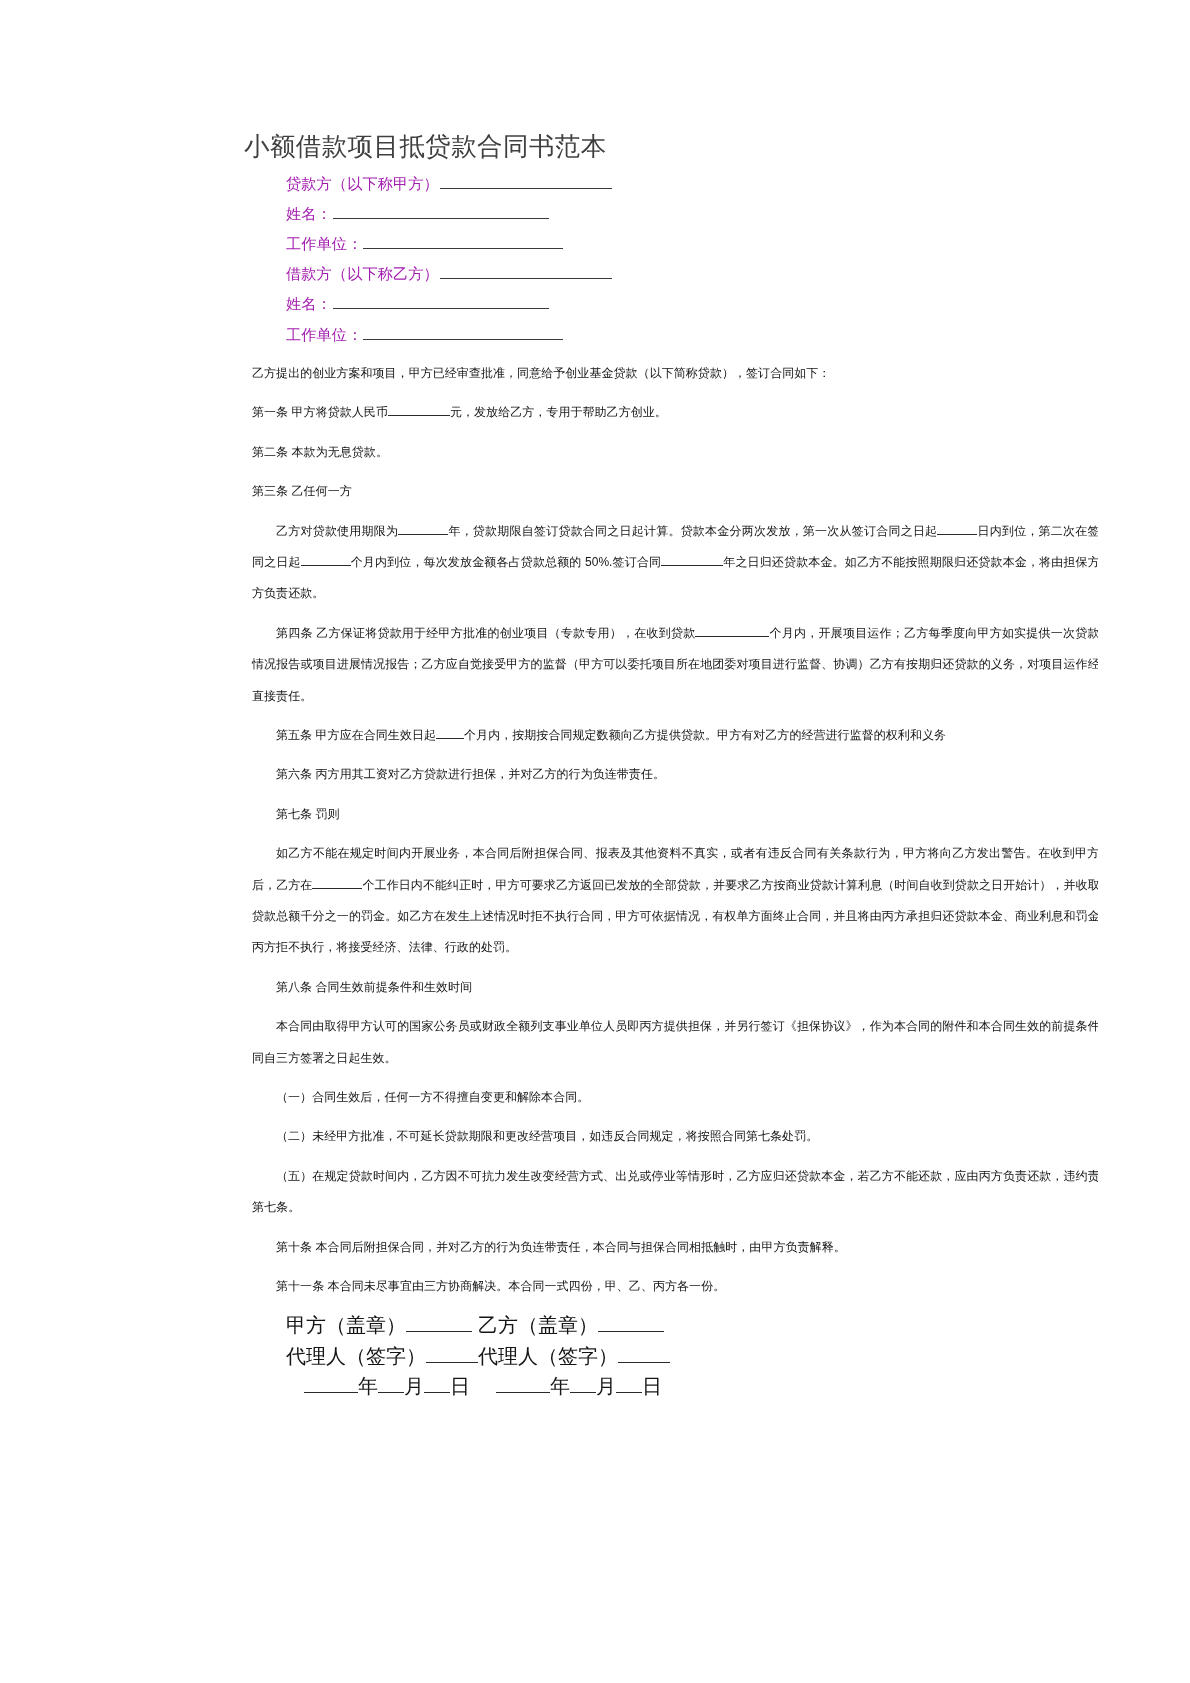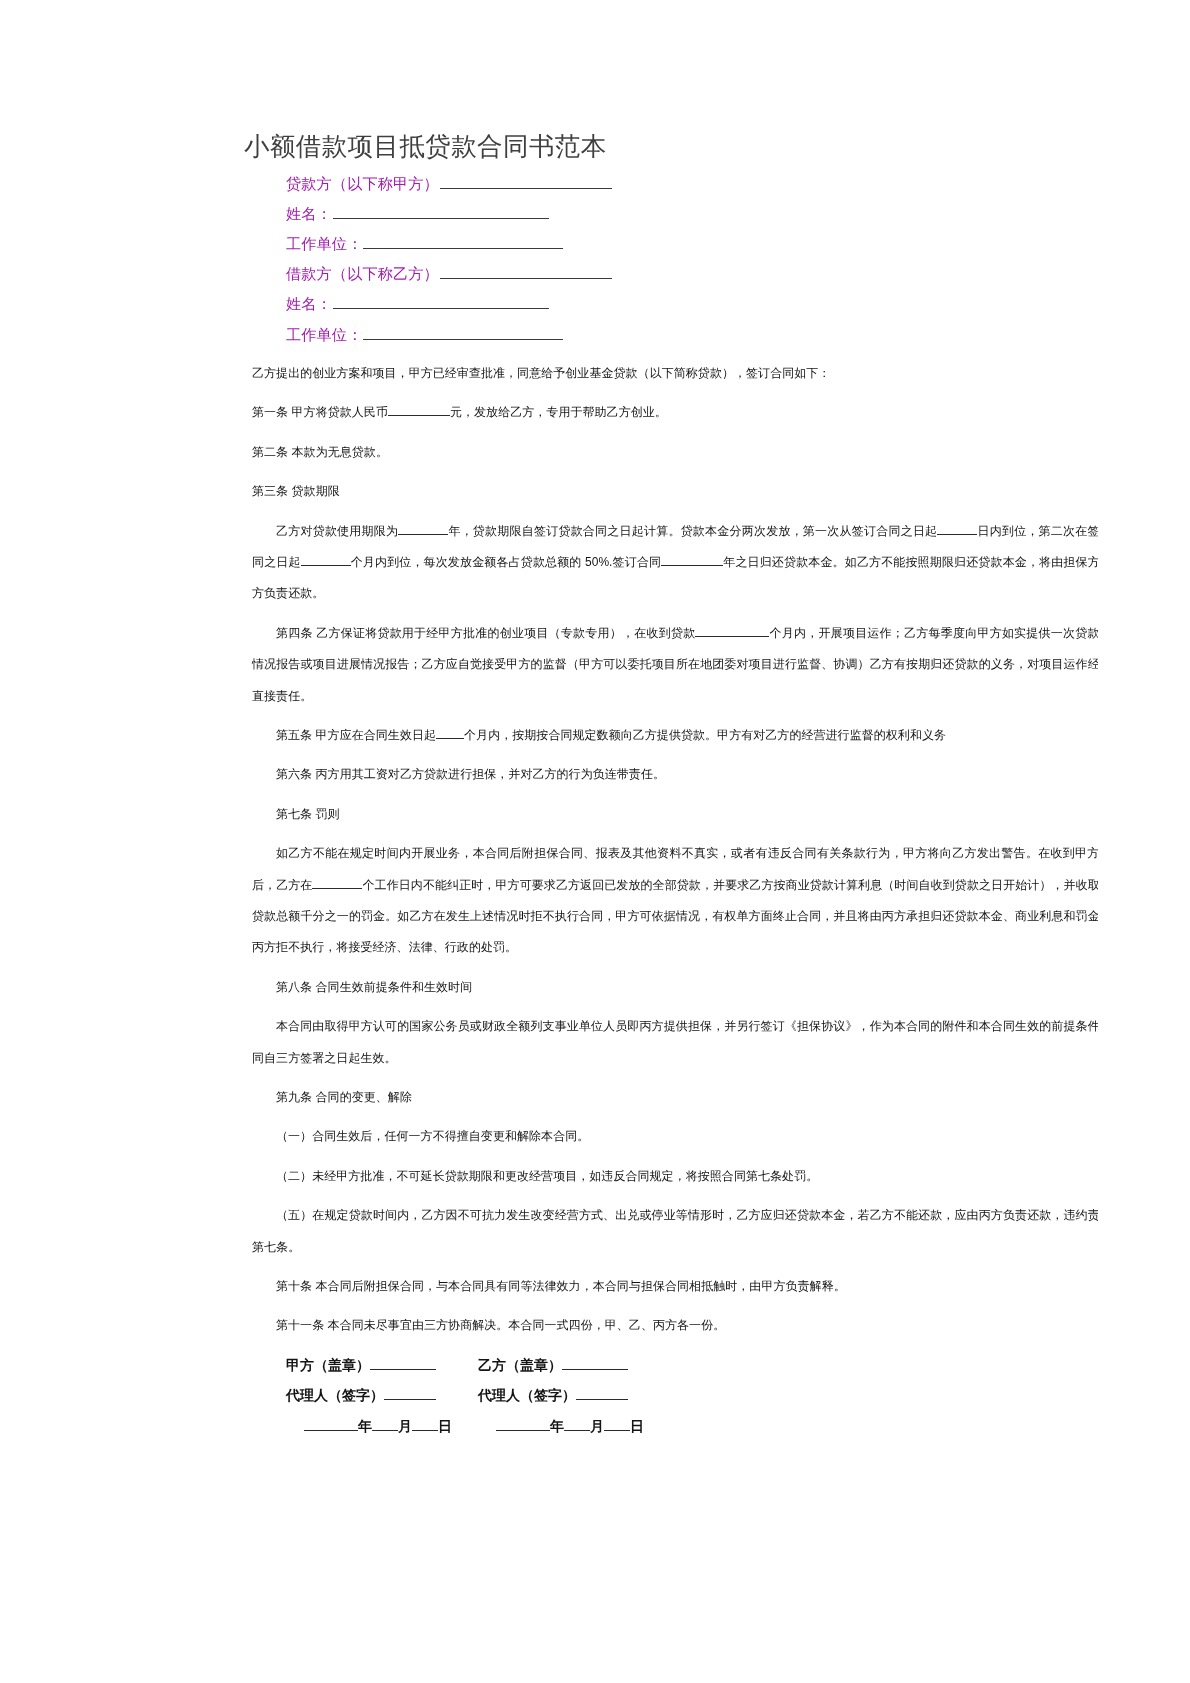--- a/index.html
+++ b/index.html
@@ -84,25 +84,24 @@
   .b-md { width: 50px; }
   .b-lg { width: 62px; }
   .b-xl { width: 74px; }
 
   
   .sig-block {
     margin-top: 2px;
     padding-left: 42px;
   }
   .sig-row {
-    font-size: 14px;
+    font-size: 20px;
     line-height: 30.4px;
     color: #141414;
     white-space: nowrap;
-    font-weight: bold;
   }
   .sig-cell {
     display: inline-block;
     width: 192px;
   }
   .sig-cell.second { width: auto; }
   .sig-rule {
     display: inline-block;
     border-bottom: 1px solid #2b2b2b;
     height: 0.8em;
@@ -130,41 +129,40 @@
     <div class="field-line"><span>借款方（以下称乙方）</span><span class="rule rule-w1"></span></div>
     <div class="field-line"><span>姓名：</span><span class="rule rule-w2"></span></div>
     <div class="field-line"><span>工作单位：</span><span class="rule rule-w3"></span></div>
 
     <p class="para noindent">乙方提出的创业方案和项目，甲方已经审查批准，同意给予创业基金贷款（以下简称贷款），签订合同如下：</p>
 
     <p class="para noindent"><span>第一条</span> <span>甲方将贷款人民币</span><span class="blank b-lg"></span><span>元，发放给乙方，专用于帮助乙方创业。</span></p>
 
     <p class="para noindent"><span>第二条</span> <span>本款为无息贷款。</span></p>
 
-    <p class="para noindent"><span>第三条</span> <span>贷款期限</span></p>
+    <p class="para noindent"><span>第三条</span> <span>乙任何一方</span></p>
     <p class="para indent"><span>乙方对贷款使用期限为</span><span class="blank b-md"></span><span>年，贷款期限自签订贷款合同之日起计算。贷款本金分两次发放，第一次从签订合同之日起</span><span class="blank b-sm"></span><span>日内到位，第二次在签订合同之日起</span><span class="blank b-md"></span><span>个月内到位，每次发放金额各占贷款总额的 50%.签订合同</span><span class="blank b-lg"></span><span>年之日归还贷款本金。如乙方不能按照期限归还贷款本金，将由担保方即丙方负责还款。</span></p>
 
     <p class="para indent"><span>第四条</span> <span>乙方保证将贷款用于经甲方批准的创业项目（专款专用），在收到贷款</span><span class="blank b-xl"></span><span>个月内，开展项目运作；乙方每季度向甲方如实提供一次贷款使用情况报告或项目进展情况报告；乙方应自觉接受甲方的监督（甲方可以委托项目所在地团委对项目进行监督、协调）乙方有按期归还贷款的义务，对项目运作经营负直接责任。</span></p>
 
     <p class="para indent"><span>第五条</span> <span>甲方应在合同生效日起</span><span class="blank b-xs"></span><span>个月内，按期按合同规定数额向乙方提供贷款。甲方有对乙方的经营进行监督的权利和义务</span></p>
 
     <p class="para indent"><span>第六条</span> <span>丙方用其工资对乙方贷款进行担保，并对乙方的行为负连带责任。</span></p>
 
     <p class="para indent"><span>第七条</span> <span>罚则</span></p>
     <p class="para indent"><span>如乙方不能在规定时间内开展业务，本合同后附担保合同、报表及其他资料不真实，或者有违反合同有关条款行为，甲方将向乙方发出警告。在收到甲方警告后，乙方在</span><span class="blank b-md"></span><span>个工作日内不能纠正时，甲方可要求乙方返回已发放的全部贷款，并要求乙方按商业贷款计算利息（时间自收到贷款之日开始计），并收取每天贷款总额千分之一的罚金。如乙方在发生上述情况时拒不执行合同，甲方可依据情况，有权单方面终止合同，并且将由丙方承担归还贷款本金、商业利息和罚金，若丙方拒不执行，将接受经济、法律、行政的处罚。</span></p>
 
     <p class="para indent"><span>第八条</span> <span>合同生效前提条件和生效时间</span></p>
     <p class="para indent">本合同由取得甲方认可的国家公务员或财政全额列支事业单位人员即丙方提供担保，并另行签订《担保协议》，作为本合同的附件和本合同生效的前提条件。合同自三方签署之日起生效。</p>
 
-    <p class="para indent"><span>第九条</span> <span>合同的变更、解除</span></p>
     <p class="para indent">（一）合同生效后，任何一方不得擅自变更和解除本合同。</p>
     <p class="para indent">（二）未经甲方批准，不可延长贷款期限和更改经营项目，如违反合同规定，将按照合同第七条处罚。</p>
     <p class="para indent">（五）在规定贷款时间内，乙方因不可抗力发生改变经营方式、出兑或停业等情形时，乙方应归还贷款本金，若乙方不能还款，应由丙方负责还款，违约责任见第七条。</p>
 
-    <p class="para indent"><span>第十条</span> <span>本合同后附担保合同，与本合同具有同等法律效力，本合同与担保合同相抵触时，由甲方负责解释。</span></p>
+    <p class="para indent"><span>第十条</span> <span>本合同后附担保合同，并对乙方的行为负连带责任，本合同与担保合同相抵触时，由甲方负责解释。</span></p>
 
     <p class="para indent"><span>第十一条</span> <span>本合同未尽事宜由三方协商解决。本合同一式四份，甲、乙、丙方各一份。</span></p>
 
     <div class="sig-block">
       <div class="sig-row">
         <span class="sig-cell"><span>甲方（盖章）</span><span class="sig-rule sr-stamp"></span></span><span class="sig-cell second"><span>乙方（盖章）</span><span class="sig-rule sr-stamp"></span></span>
       </div>
       <div class="sig-row">
         <span class="sig-cell"><span>代理人（签字）</span><span class="sig-rule sr-sign"></span></span><span class="sig-cell second"><span>代理人（签字）</span><span class="sig-rule sr-sign"></span></span>
       </div>

